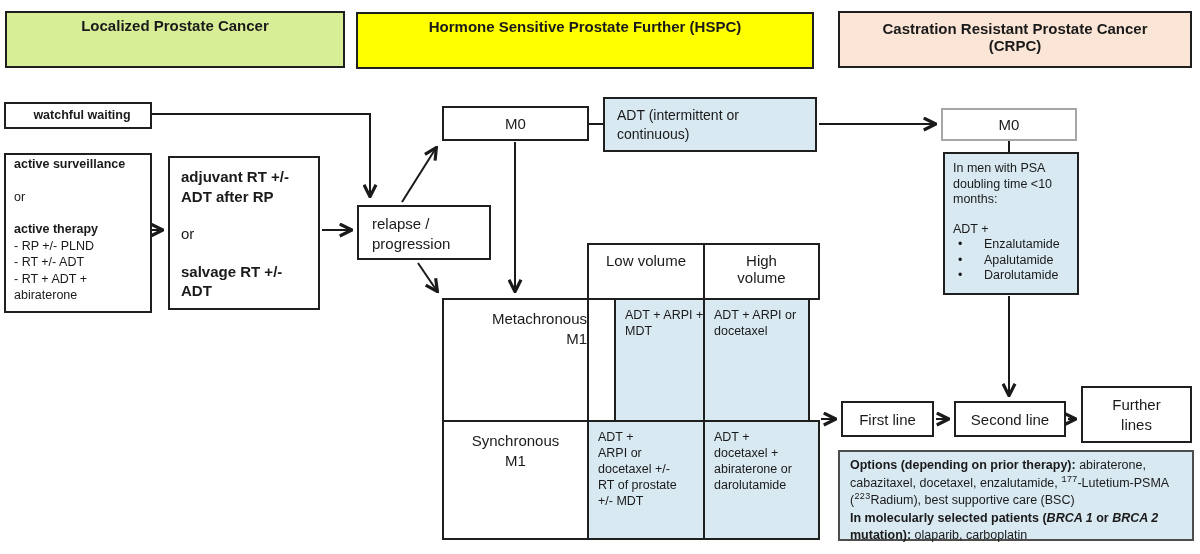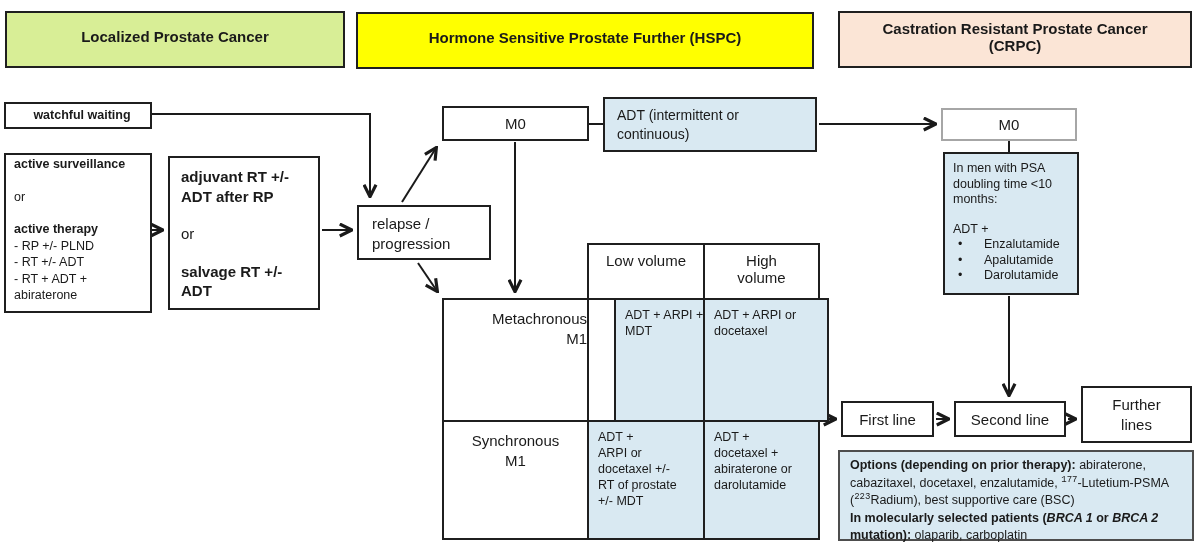--- a/index.html
+++ b/index.html
@@ -6,21 +6,21 @@
   #canvas{
     position:relative;width:1200px;height:554px;background:#ffffff;
     font-family:"Liberation Sans","DejaVu Sans",sans-serif;color:#1a1a1a;
     overflow:hidden;
   }
   .abs{position:absolute;box-sizing:border-box;}
   .pre{white-space:pre-line;}
   .box{border:2px solid #1f1f1f;background:#ffffff;}
   .hdr{
     display:flex;justify-content:center;align-items:flex-start;
-    font-weight:bold;font-size:15px;text-align:center;padding-top:15px;
+    font-weight:bold;font-size:15px;text-align:center;padding-top:4px;
   }
   .hdr-green{background:#d8ee96;}
   .hdr-yellow{background:#ffff00;}
   .hdr-peach{background:#fbe5d6;}
   .bluefill{background:#d9e9f2;}
   .center{display:flex;align-items:center;justify-content:center;text-align:center;}
   .svglayer{position:absolute;left:0;top:0;width:1200px;height:554px;z-index:1;pointer-events:none;}
   .z2{z-index:2;}
   .bold{font-weight:bold;}
   .small{font-size:12.5px;line-height:16.5px;}
@@ -114,21 +114,21 @@
   </div>
 
   <div class="abs z2 box" style="left:442px;top:298px;width:147px;height:124px;font-size:15px;text-align:right;padding-top:9px;line-height:20px;">
     <span class="pre">Metachronous
 M1</span>
   </div>
   <div class="abs z2 box bluefill cellTxt" style="left:614px;top:298px;width:118px;height:124px;">
     <span class="pre">ADT + ARPI +/-
 MDT</span>
   </div>
-  <div class="abs z2 box bluefill cellTxt" style="left:703px;top:298px;width:126px;height:124px;">
+  <div class="abs z2 box bluefill cellTxt" style="left:703px;top:298px;width:107px;height:124px;">
     <span class="pre">ADT + ARPI or
 docetaxel</span>
   </div>
 
   <div class="abs z2 box" style="left:442px;top:420px;width:147px;height:120px;font-size:15px;text-align:center;padding-top:9px;line-height:20px;">
     <span class="pre">Synchronous
 M1</span>
   </div>
   <div class="abs z2 box bluefill cellTxt" style="left:587px;top:420px;width:118px;height:120px;">
     <span class="pre">ADT +

